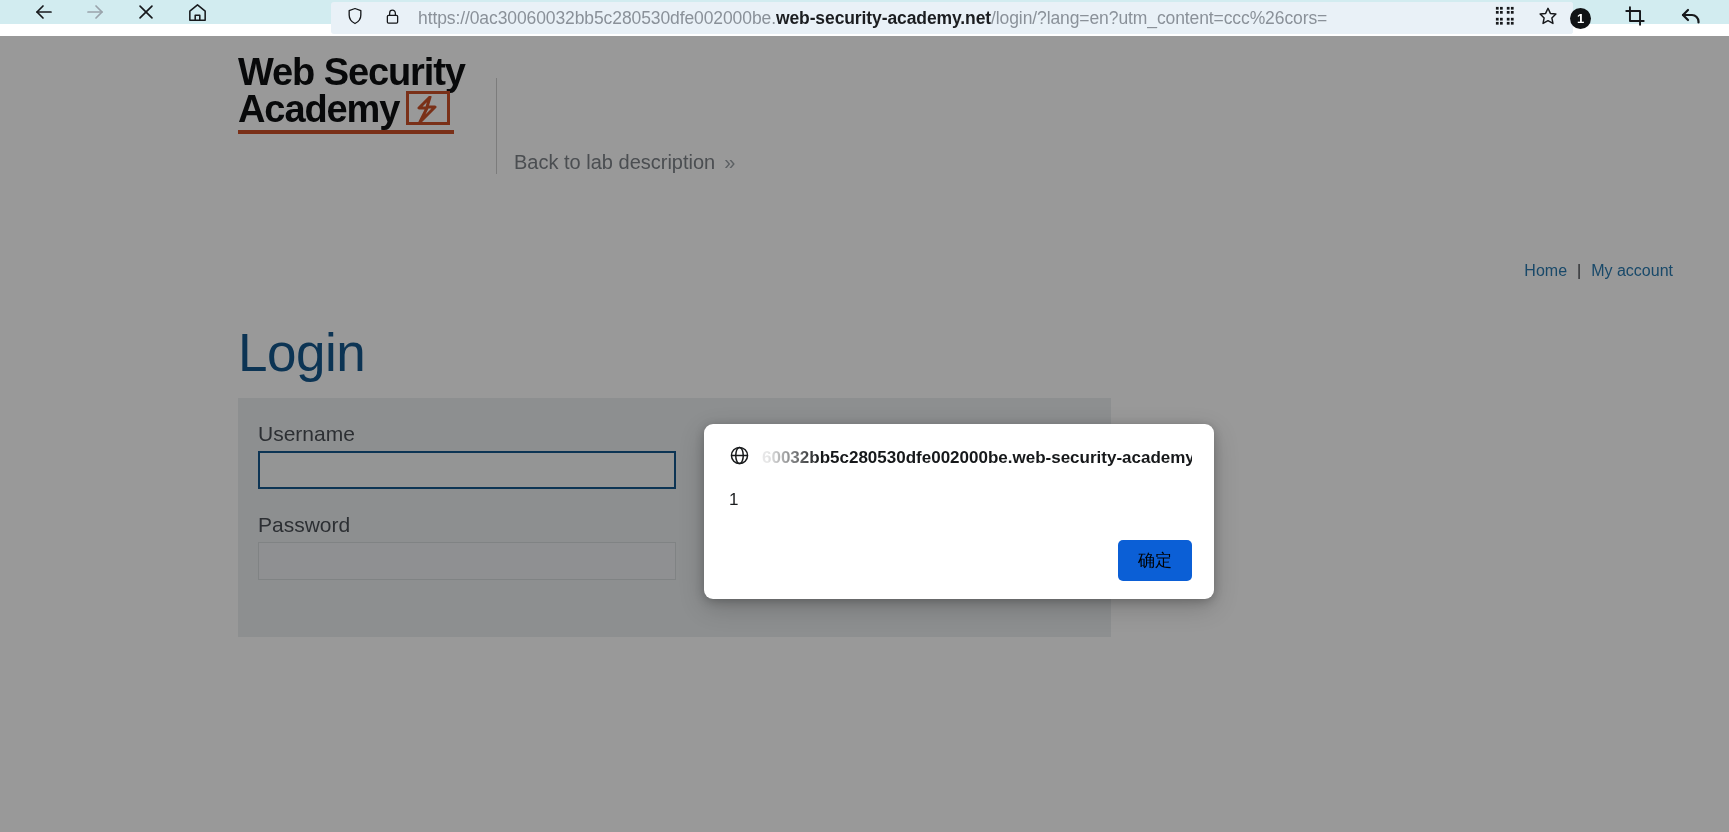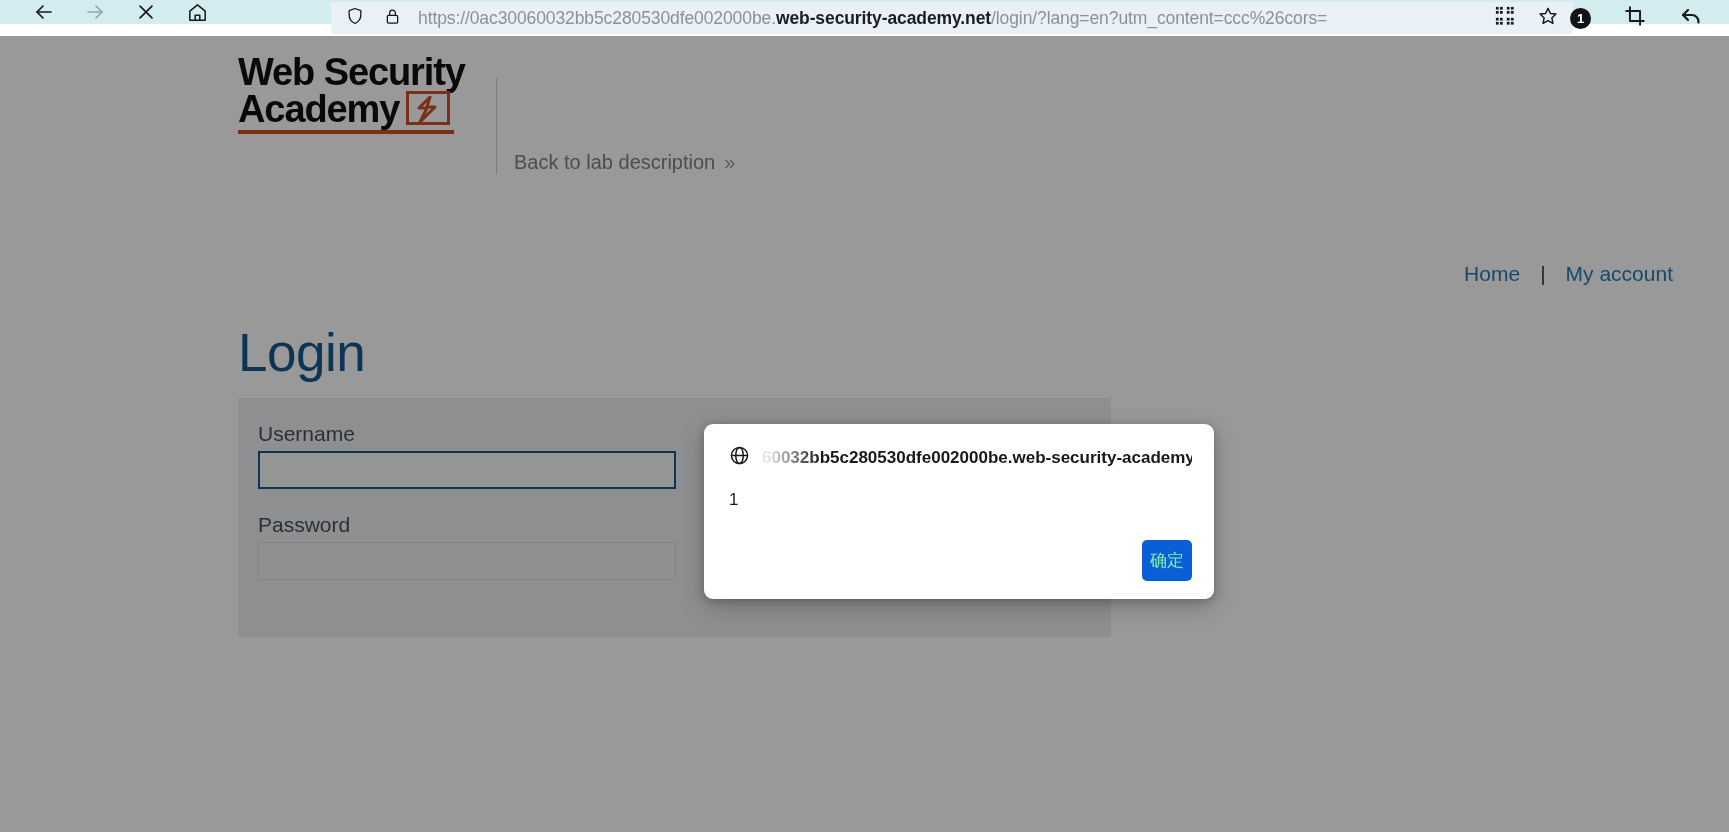--- a/index.html
+++ b/index.html
@@ -158,22 +158,22 @@
 
   .rule {
     position: absolute; left: 0; top: 178px;
     width: 1729px; height: 5px; background: #ba4621;
   }
 
   
   .content { position: relative; background: #fff; height: 613px; }
   .top-links {
     position: absolute; right: 56px; top: 48px;
-    font-size: 21px; color: #2a7ab0;
-    display: flex; align-items: center; gap: 20px; text-align: right;
+    font-size: 16px; color: #2a7ab0;
+    display: flex; align-items: center; gap: 10px; text-align: right;
   }
   .top-links a { color: #2a7ab0; text-decoration: none; cursor: pointer; }
   .sep { color: #3a3f45; }
 
   .login-h1 {
     position: absolute; left: 238px; top: 108px;
     font-size: 53px; color: #15578c; font-weight: 400;
     letter-spacing: -0.5px;
     text-align: center;
   }
@@ -232,24 +232,24 @@
     mask-image: linear-gradient(to right, rgba(0,0,0,0.10) 0px, rgba(0,0,0,0.10) 6px, rgba(0,0,0,1) 58px);
   }
   .modal-body {
     padding: 20px 22px 0 25px;
     font-size: 17px; color: #1a1c1e;
   }
   .modal-actions {
     position: absolute; right: 22px; bottom: 18px;
   }
   .modal-ok {
-    background: #0b5fd6; color: #86efac;
+    background: #0b5fd6; color: #000000;
     border: none; border-radius: 5px;
     font-size: 17px;
-    padding: 9px 8px;
+    padding: 9px 20px;
     cursor: pointer;
     font-family: "Liberation Sans", sans-serif;
   }
 </style>
 </head>
 <body>
 
 <div class="browser-bar">
 
   <div class="nav-btns">

